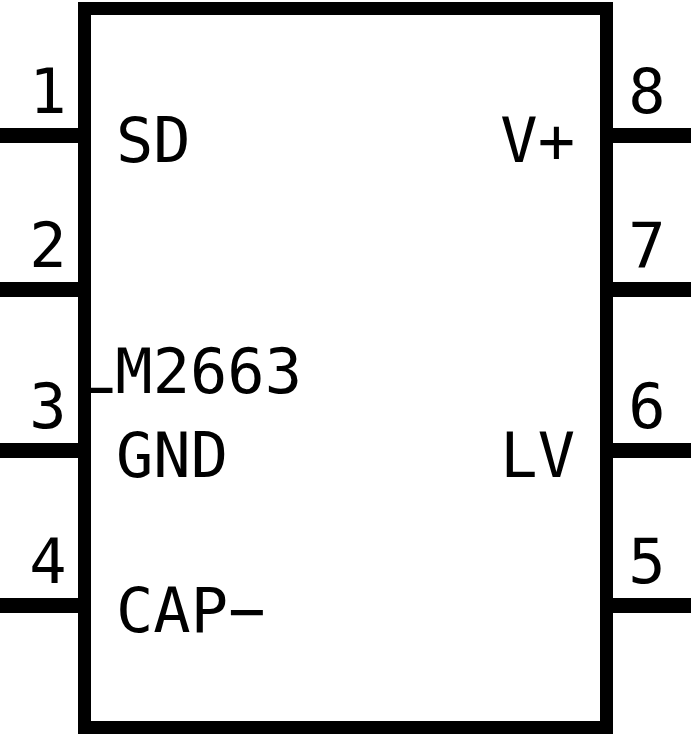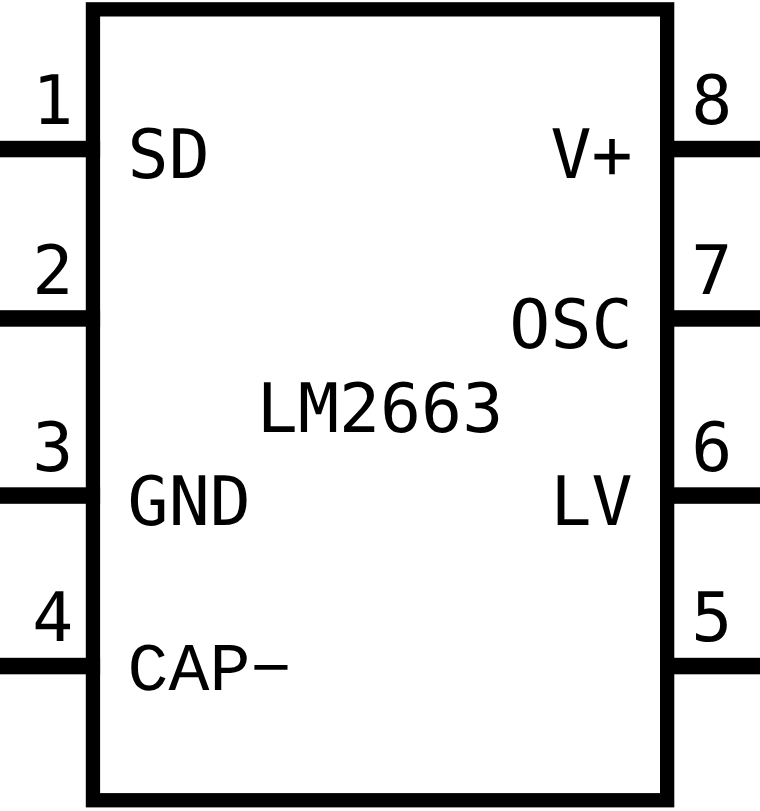--- a/index.html
+++ b/index.html
@@ -56,28 +56,28 @@
   .pin-num.r2 { top: 210px; }
   .pin-num.r3 { top: 371px; }
   .pin-num.r4 { top: 526px; }
 
   
   .pin-label.side-left  { left: 116px; text-align: left; }
   .pin-label.side-right { right: 116px; text-align: right; }
   .pin-label.r1 { top: 105px; }
   .pin-label.r2 { top: 259px; }
   .pin-label.r3 { top: 420px; }
-  .pin-label.r4 { top: 575px; font-family: Liberation Mono, monospace; }
+  .pin-label.r4 { top: 575px; }
 
   
   .part-number {
     left: 78px;
     top: 336px;
     width: 535px;
-    text-align: center;
+    text-align: left;
   }
 </style>
 </head>
 <body>
 
 <div class="canvas">
 
   <div class="chip-body"></div>
 
   <div class="stub side-left r1"></div>
@@ -98,18 +98,17 @@
   <div class="txt pin-num side-right r1">8</div>
   <div class="txt pin-num side-right r2">7</div>
   <div class="txt pin-num side-right r3">6</div>
   <div class="txt pin-num side-right r4">5</div>
 
   <div class="txt pin-label side-left r1">SD</div>
   <div class="txt pin-label side-left r3">GND</div>
   <div class="txt pin-label side-left r4">CAP−</div>
 
   <div class="txt pin-label side-right r1">V+</div>
-  <div class="txt pin-label side-right r2">OSC</div>
   <div class="txt pin-label side-right r3">LV</div>
 
   <div class="txt part-number">LM2663</div>
 
 </div>
 
 </body></html>

